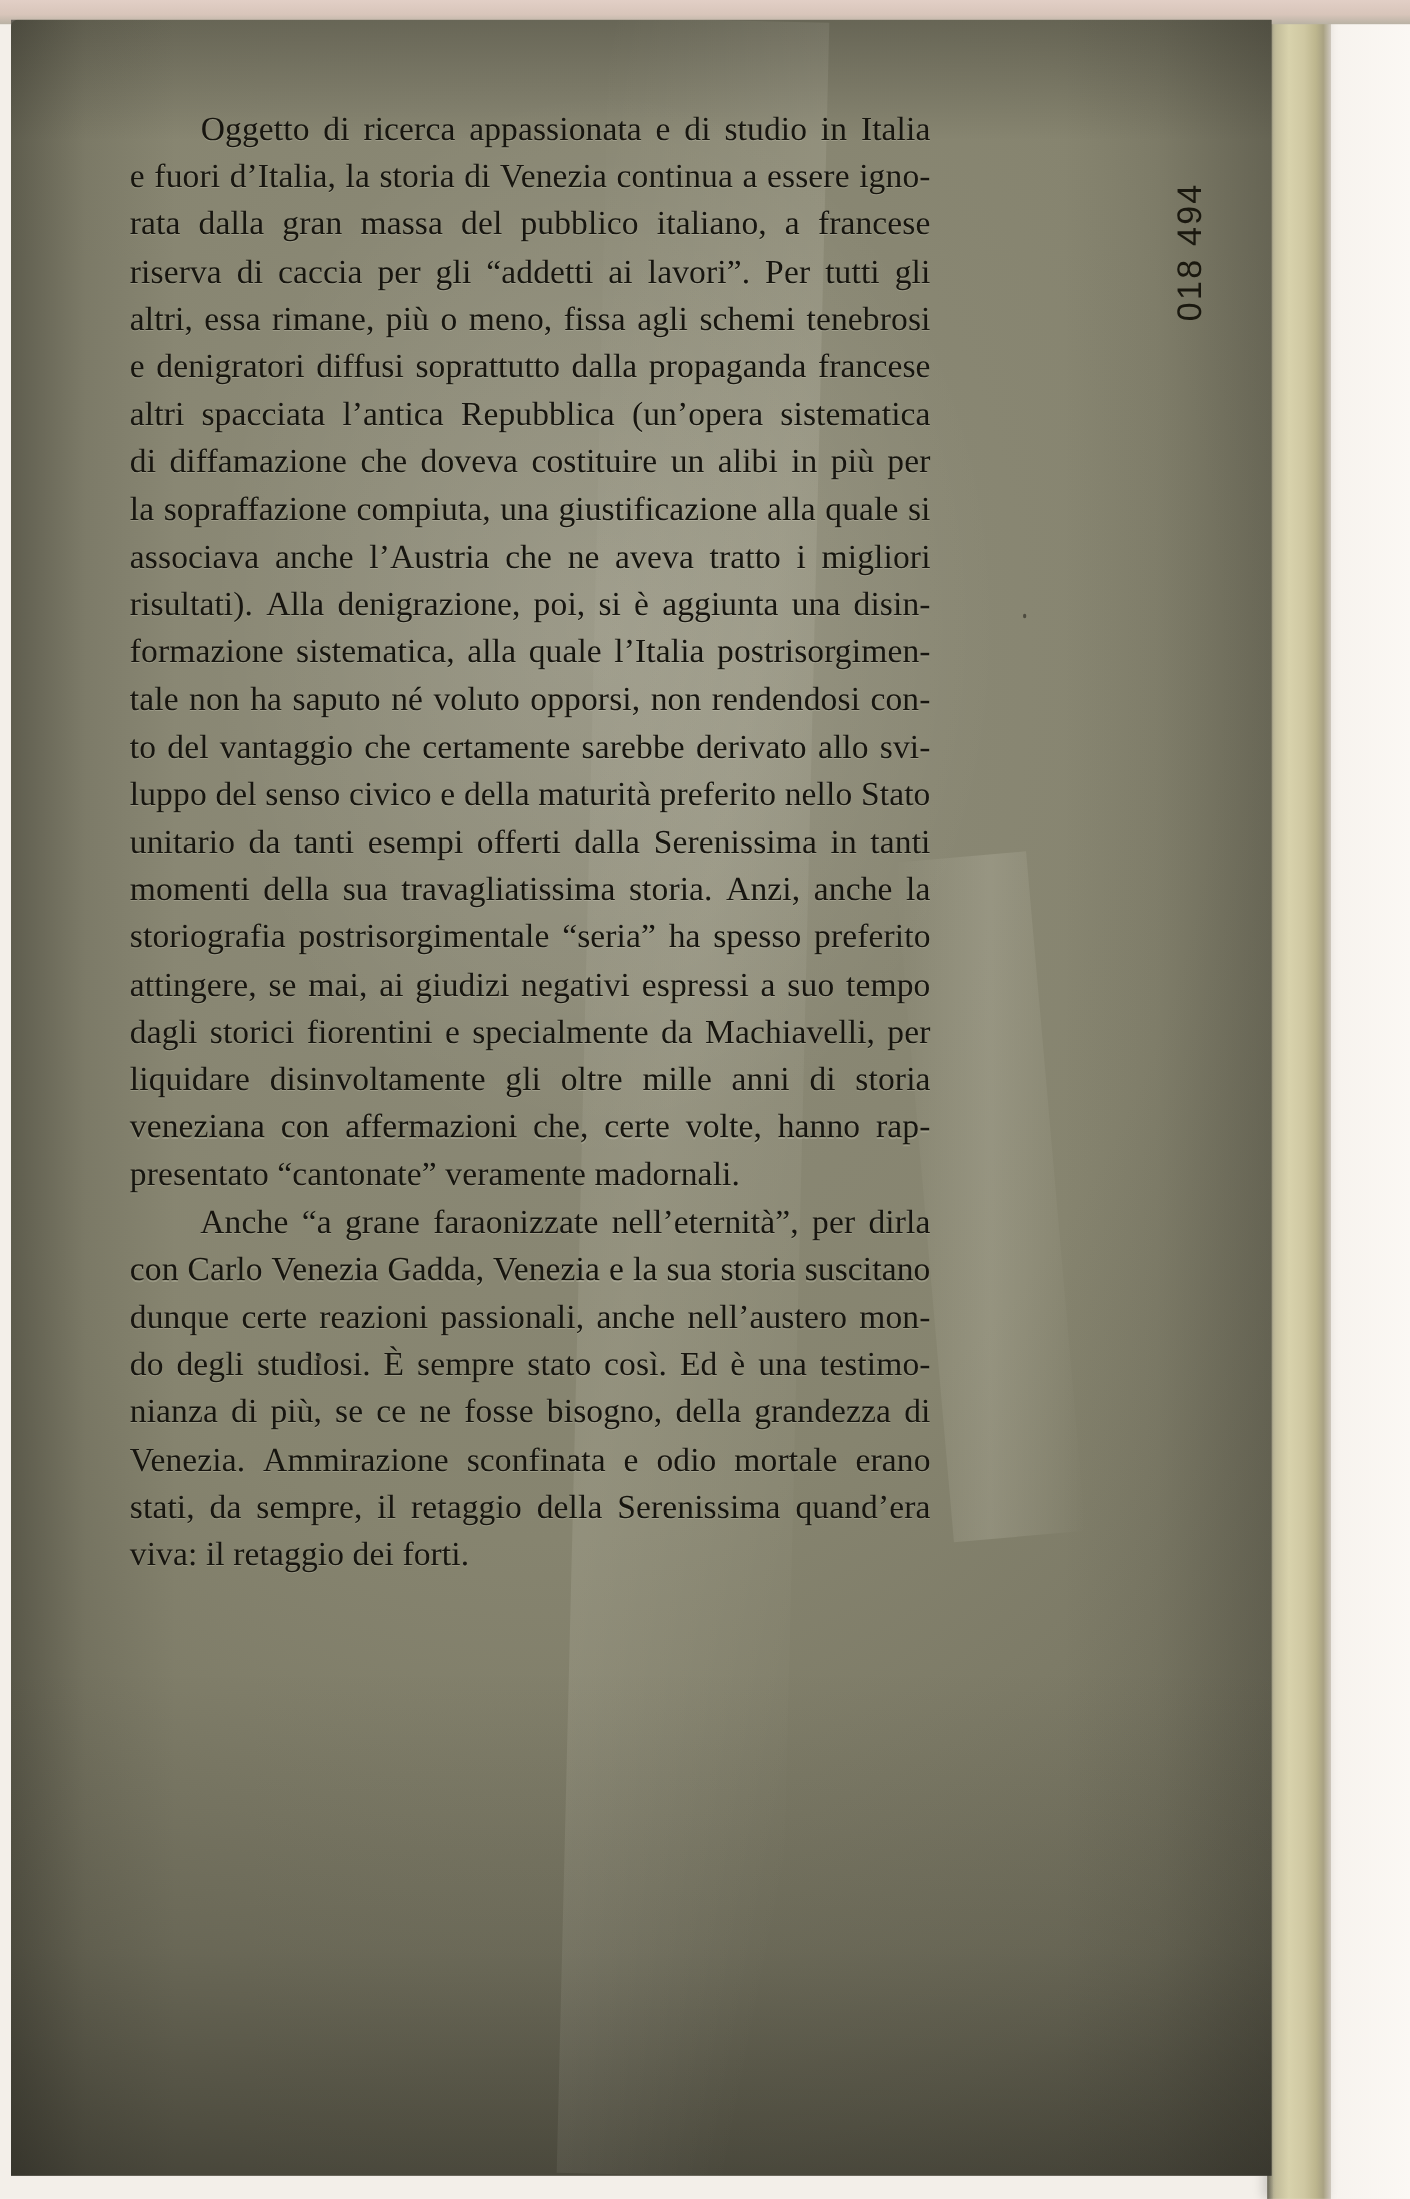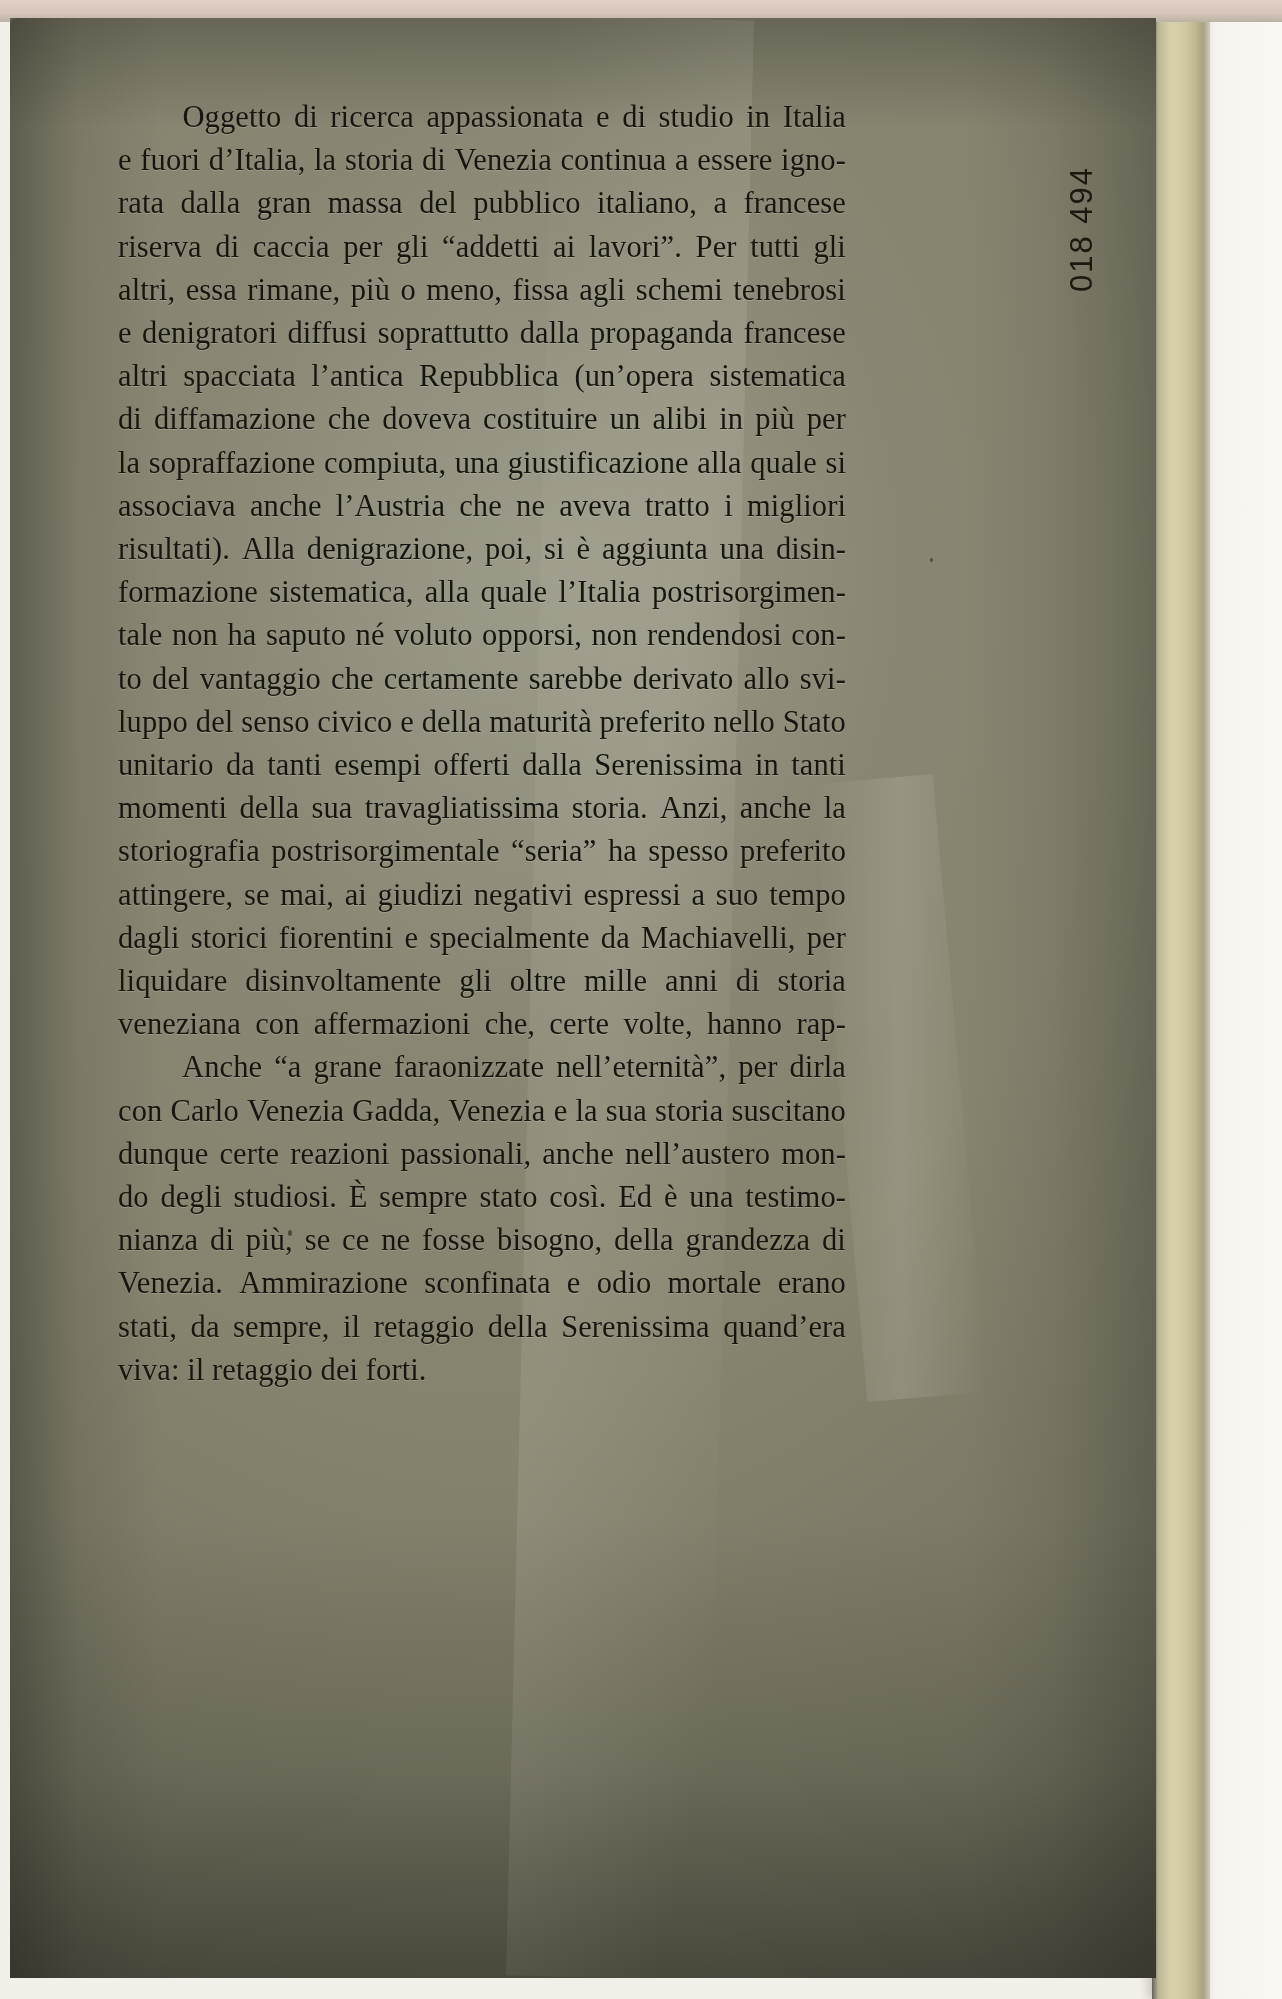--- a/index.html
+++ b/index.html
@@ -238,20 +238,21 @@
       <span class="line just"><span>tale</span><span>non</span><span>ha</span><span>saputo</span><span>né</span><span>voluto</span><span>opporsi,</span><span>non</span><span>rendendosi</span><span>con-</span></span>
       <span class="line just"><span>to</span><span>del</span><span>vantaggio</span><span>che</span><span>certamente</span><span>sarebbe</span><span>derivato</span><span>allo</span><span>svi-</span></span>
       <span class="line just"><span>luppo</span><span>del</span><span>senso</span><span>civico</span><span>e</span><span>della</span><span>maturità</span><span>preferito</span><span>nello</span><span>Stato</span></span>
       <span class="line just"><span>unitario</span><span>da</span><span>tanti</span><span>esempi</span><span>offerti</span><span>dalla</span><span>Serenissima</span><span>in</span><span>tanti</span></span>
       <span class="line just"><span>momenti</span><span>della</span><span>sua</span><span>travagliatissima</span><span>storia.</span><span>Anzi,</span><span>anche</span><span>la</span></span>
       <span class="line just"><span>storiografia</span><span>postrisorgimentale</span><span>“seria”</span><span>ha</span><span>spesso</span><span>preferito</span></span>
       <span class="line just"><span>attingere,</span><span>se</span><span>mai,</span><span>ai</span><span>giudizi</span><span>negativi</span><span>espressi</span><span>a</span><span>suo</span><span>tempo</span></span>
       <span class="line just"><span>dagli</span><span>storici</span><span>fiorentini</span><span>e</span><span>specialmente</span><span>da</span><span>Machiavelli,</span><span>per</span></span>
       <span class="line just"><span>liquidare</span><span>disinvoltamente</span><span>gli</span><span>oltre</span><span>mille</span><span>anni</span><span>di</span><span>storia</span></span>
       <span class="line just"><span>veneziana</span><span>con</span><span>affermazioni</span><span>che,</span><span>certe</span><span>volte,</span><span>hanno</span><span>rap-</span></span>
+      <span class="line">presentato “cantonate” veramente madornali.</span>
     </p>
 
     <p>
       <span class="line just"><span class="indent"></span><span>Anche</span><span>“a</span><span>grane</span><span>faraonizzate</span><span>nell’eternità”,</span><span>per</span><span>dirla</span></span>
       <span class="line just"><span>con</span><span>Carlo</span><span>Venezia</span><span>Gadda,</span><span>Venezia</span><span>e</span><span>la</span><span>sua</span><span>storia</span><span>suscitano</span></span>
       <span class="line just"><span>dunque</span><span>certe</span><span>reazioni</span><span>passionali,</span><span>anche</span><span>nell’austero</span><span>mon-</span></span>
       <span class="line just"><span>do</span><span>degli</span><span>studiosi.</span><span>È</span><span>sempre</span><span>stato</span><span>così.</span><span>Ed</span><span>è</span><span>una</span><span>testimo-</span></span>
       <span class="line just"><span>nianza</span><span>di</span><span>più,</span><span>se</span><span>ce</span><span>ne</span><span>fosse</span><span>bisogno,</span><span>della</span><span>grandezza</span><span>di</span></span>
       <span class="line just"><span>Venezia.</span><span>Ammirazione</span><span>sconfinata</span><span>e</span><span>odio</span><span>mortale</span><span>erano</span></span>
       <span class="line just"><span>stati,</span><span>da</span><span>sempre,</span><span>il</span><span>retaggio</span><span>della</span><span>Serenissima</span><span>quand’era</span></span>

